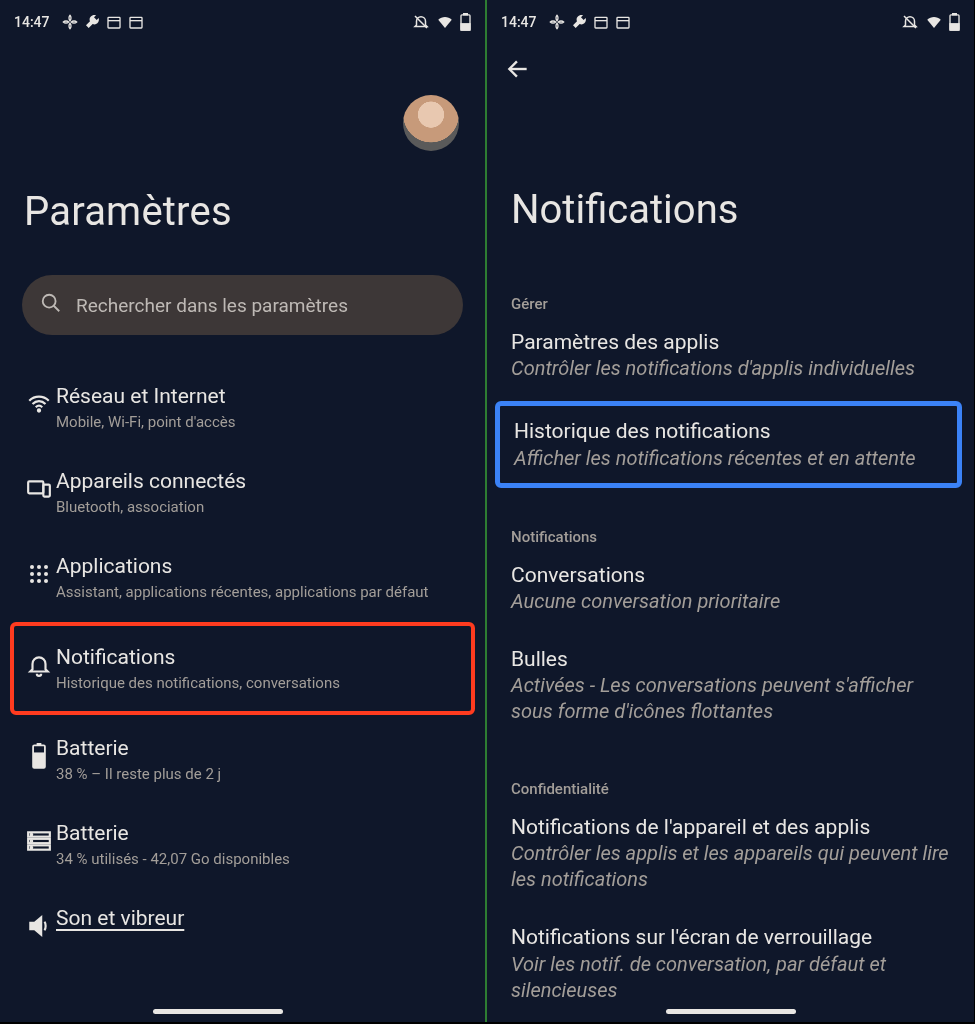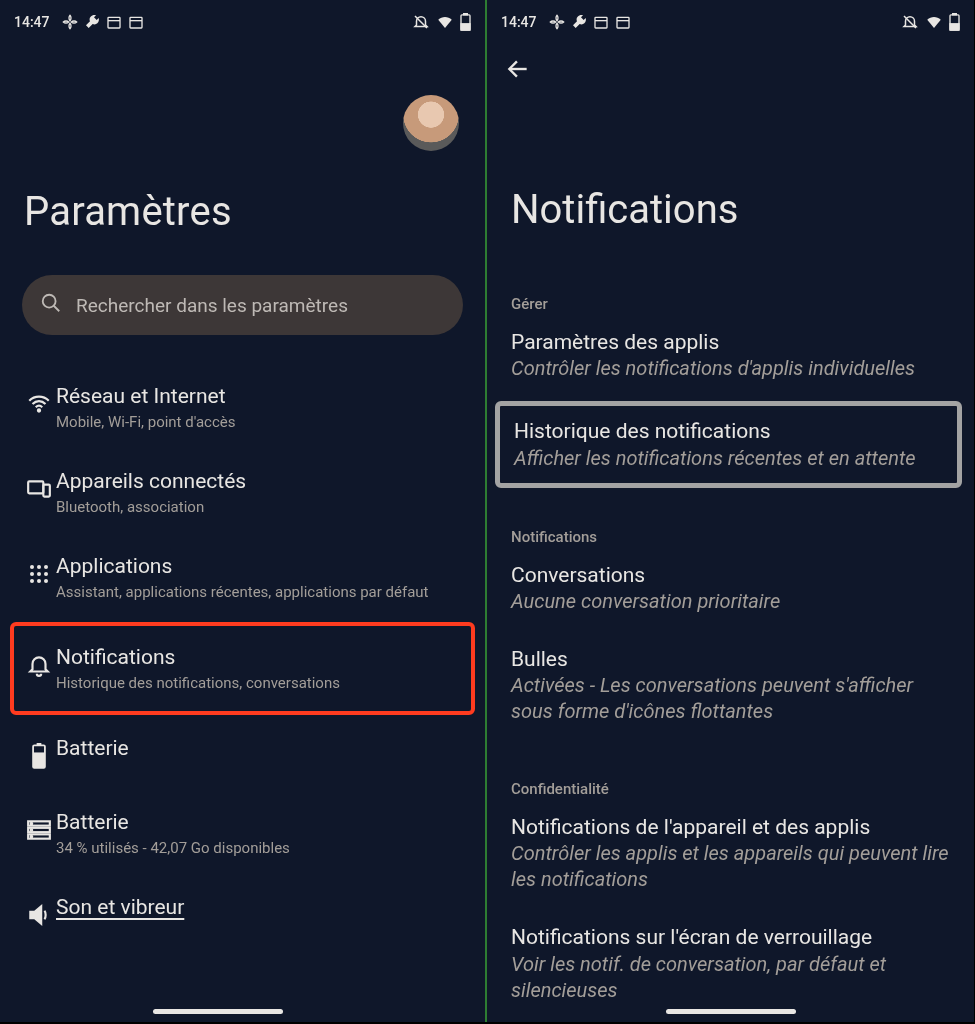--- a/index.html
+++ b/index.html
@@ -144,21 +144,21 @@
     line-height: 1.25;
   }
   .ritem-sub {
     font-size: 20px;
     color: #a39e99;
     margin-top: 0;
     line-height: 1.3;
     font-style: italic;
   }
   .highlight-r {
-    border: 5px solid #a3a3a3;
+    border: 5px solid #3b82f6;
     border-radius: 6px;
     margin: 4px 12px 4px 8px;
     padding: 12px 14px;
   }
   .nav-indicator {
     position: absolute;
     bottom: 8px;
     left: 50%;
     transform: translateX(-50%);
     width: 130px;
@@ -301,20 +301,21 @@
       <div class="row">
         <div class="icon-slot">
           <svg width="16" height="26" viewBox="0 0 12 22" fill="#e8e6e3">
               <rect x="4" y="0" width="4" height="2"></rect>
               <rect x="1" y="2" width="10" height="19" rx="1" fill="none" stroke="#e8e6e3" stroke-width="1.5"></rect>
               <rect x="1" y="8" width="10" height="13"></rect>
             </svg>
         </div>
         <div class="row-body">
           <div class="row-title">Batterie</div>
+          <div class="row-sub">38 % – Il reste plus de 2 j</div>
         </div>
       </div>
 
       <div class="row">
         <div class="icon-slot">
           <svg width="26" height="26" viewBox="0 0 24 24" fill="none" stroke="#e8e6e3" stroke-width="2">
               <rect x="2" y="4" width="20" height="4"></rect>
               <rect x="2" y="10" width="20" height="4"></rect>
               <rect x="2" y="16" width="20" height="4"></rect>
               <circle cx="5" cy="6" r="0.7" fill="#e8e6e3"></circle>

